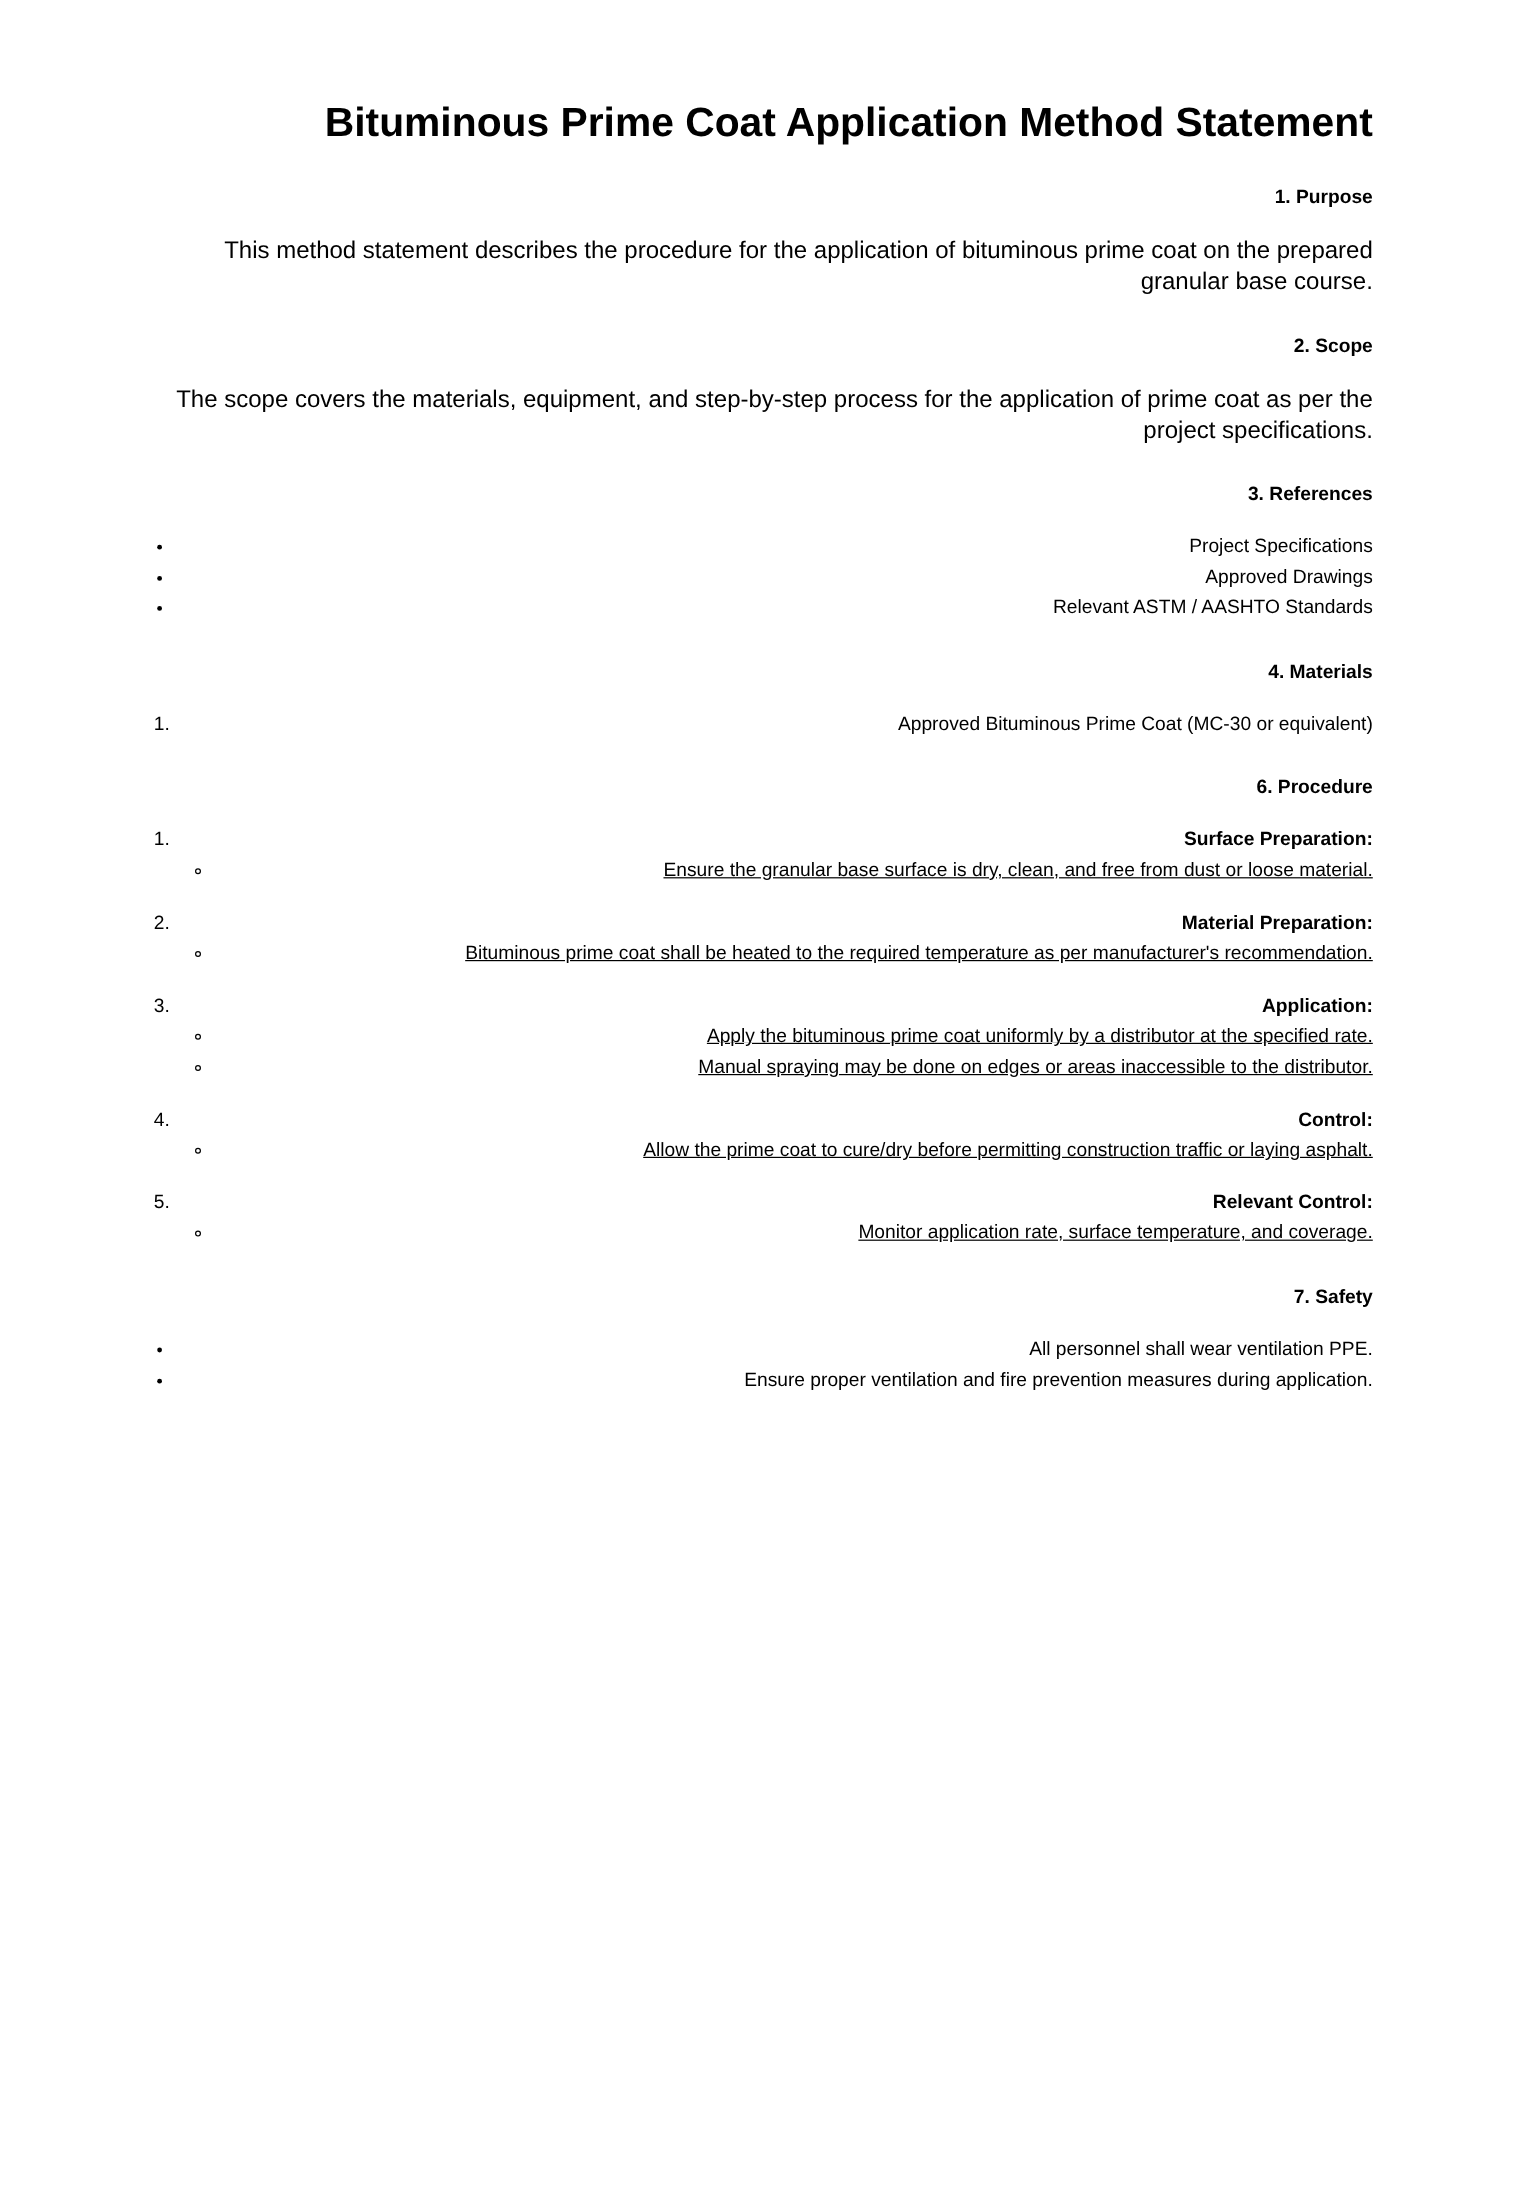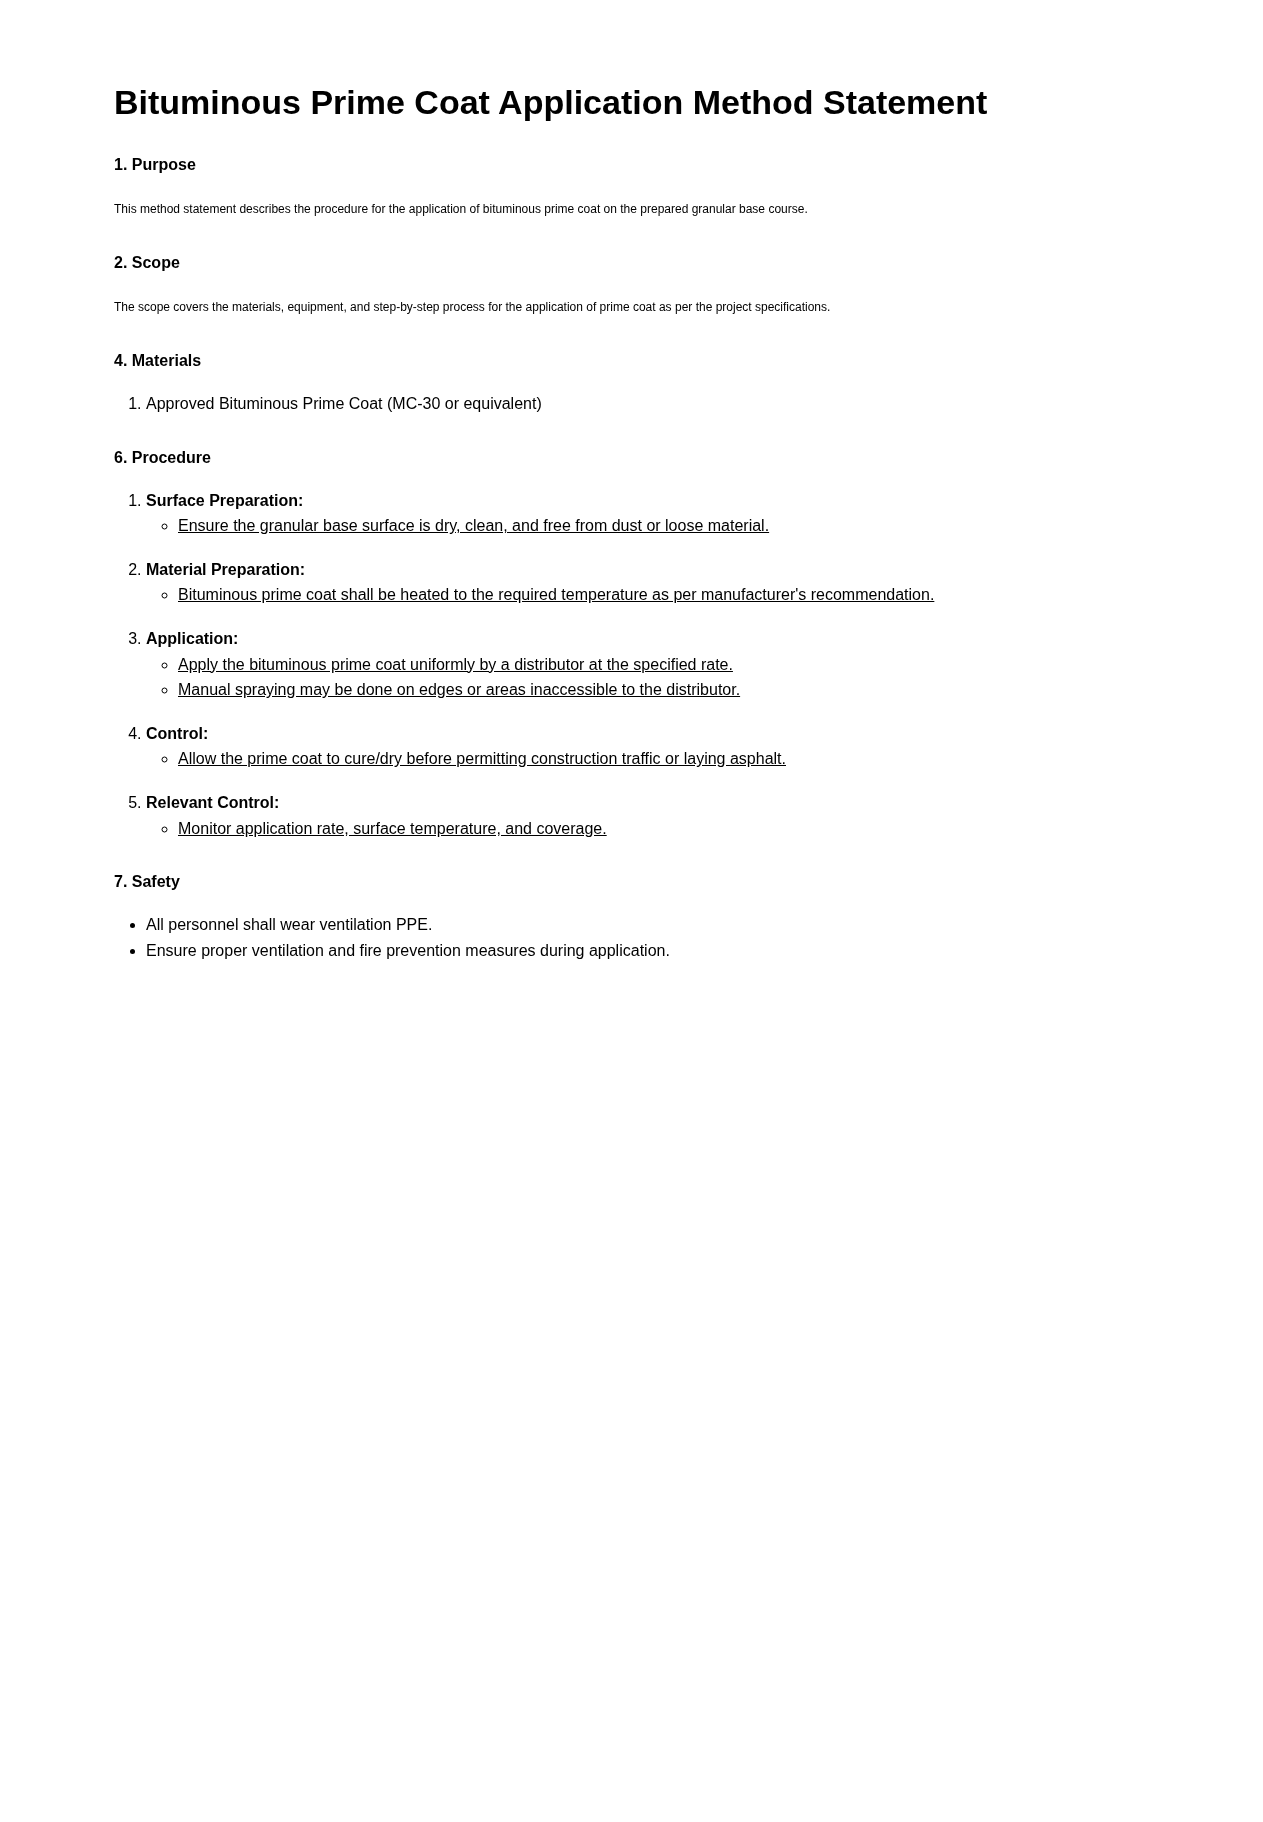--- a/index.html
+++ b/index.html
@@ -15,20 +15,21 @@
       font-family: "Liberation Sans", sans-serif;
       color: #000000;
     }
     .page {
       position: absolute;
       left: 0;
       top: 0;
       width: 1263px;
       height: 1300px;
       overflow: hidden;
+      text-align: right;
     }
     .content {
       position: absolute;
       left: 114px;
       top: 0;
       width: 1030px;
     }
     h1 {
       font-size: 34px;
       font-weight: bold;
@@ -37,21 +38,21 @@
       letter-spacing: 0px;
     }
     h2 {
       font-size: 16px;
       font-weight: bold;
       margin: 25px 0 0 0;
       line-height: 32px;
     }
     h2.first { margin-top: 25px; }
     p {
-      font-size: 12px;
+      font-size: 20px;
       line-height: 26px;
       margin: 15px 0 0 0;
     }
     ul, ol {
       font-size: 16px;
       line-height: 25.6px;
       margin: 14px 0 0 0;
       padding-left: 32px;
     }
     ul.disc { list-style-type: disc; }
@@ -72,20 +73,28 @@
     <section>
       <h2 class="first">1. Purpose</h2>
       <p>This method statement describes the procedure for the application of bituminous prime coat on the prepared granular base course.</p>
     </section>
 
     <section>
       <h2>2. Scope</h2>
       <p>The scope covers the materials, equipment, and step-by-step process for the application of prime coat as per the project specifications.</p>
     </section>
 
+    <section>
+      <h2>3. References</h2>
+      <ul class="disc">
+        <li>Project Specifications</li>
+        <li>Approved Drawings</li>
+        <li>Relevant ASTM / AASHTO Standards</li>
+      </ul>
+    </section>
 
     <section>
       <h2>4. Materials</h2>
       <ol class="dec">
         <li>Approved Bituminous Prime Coat (MC-30 or equivalent)</li>
       </ol>
     </section>
 
 
     <section>

